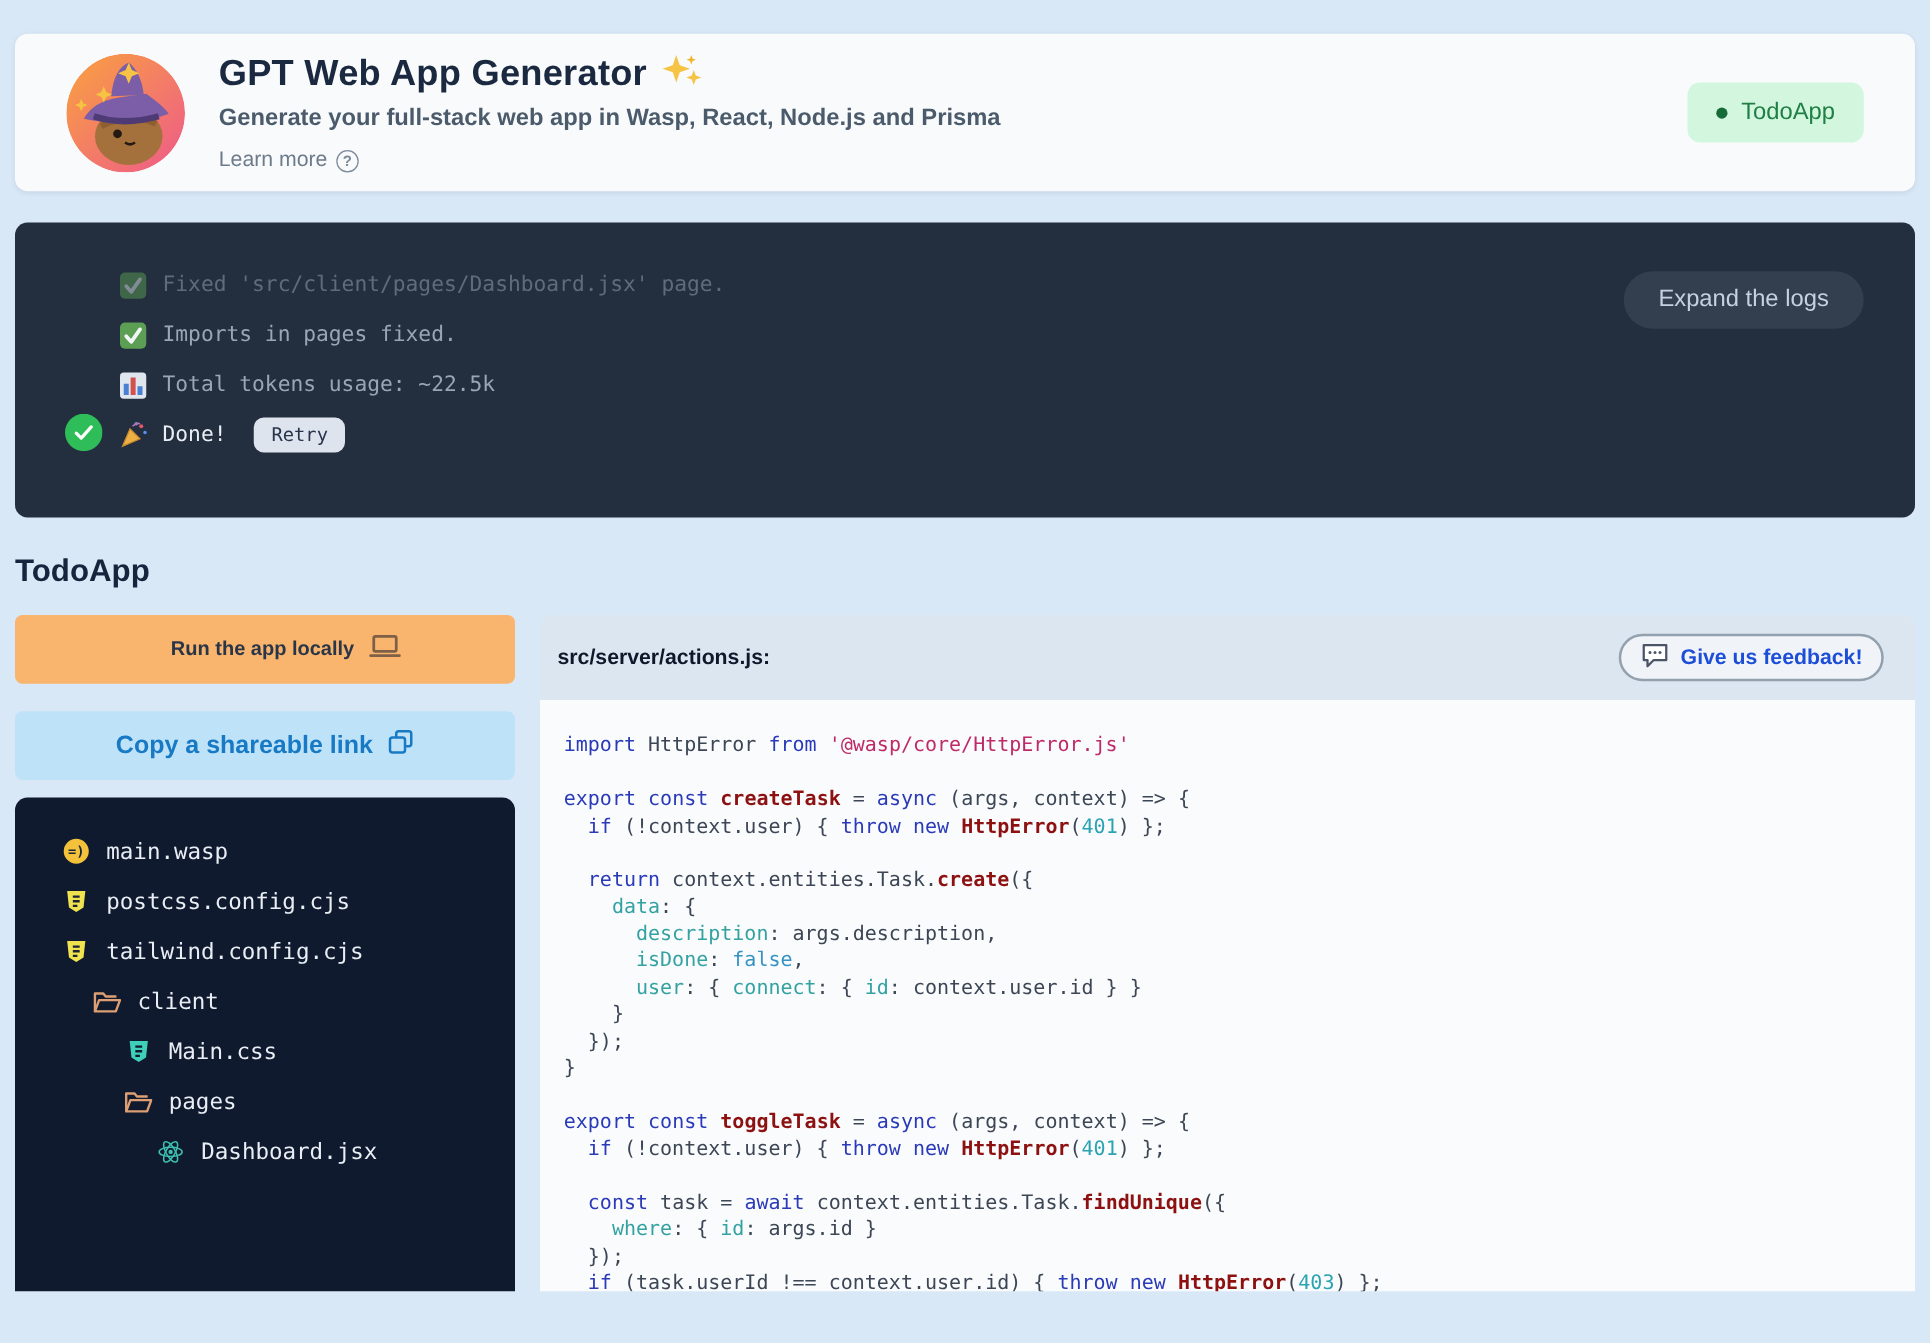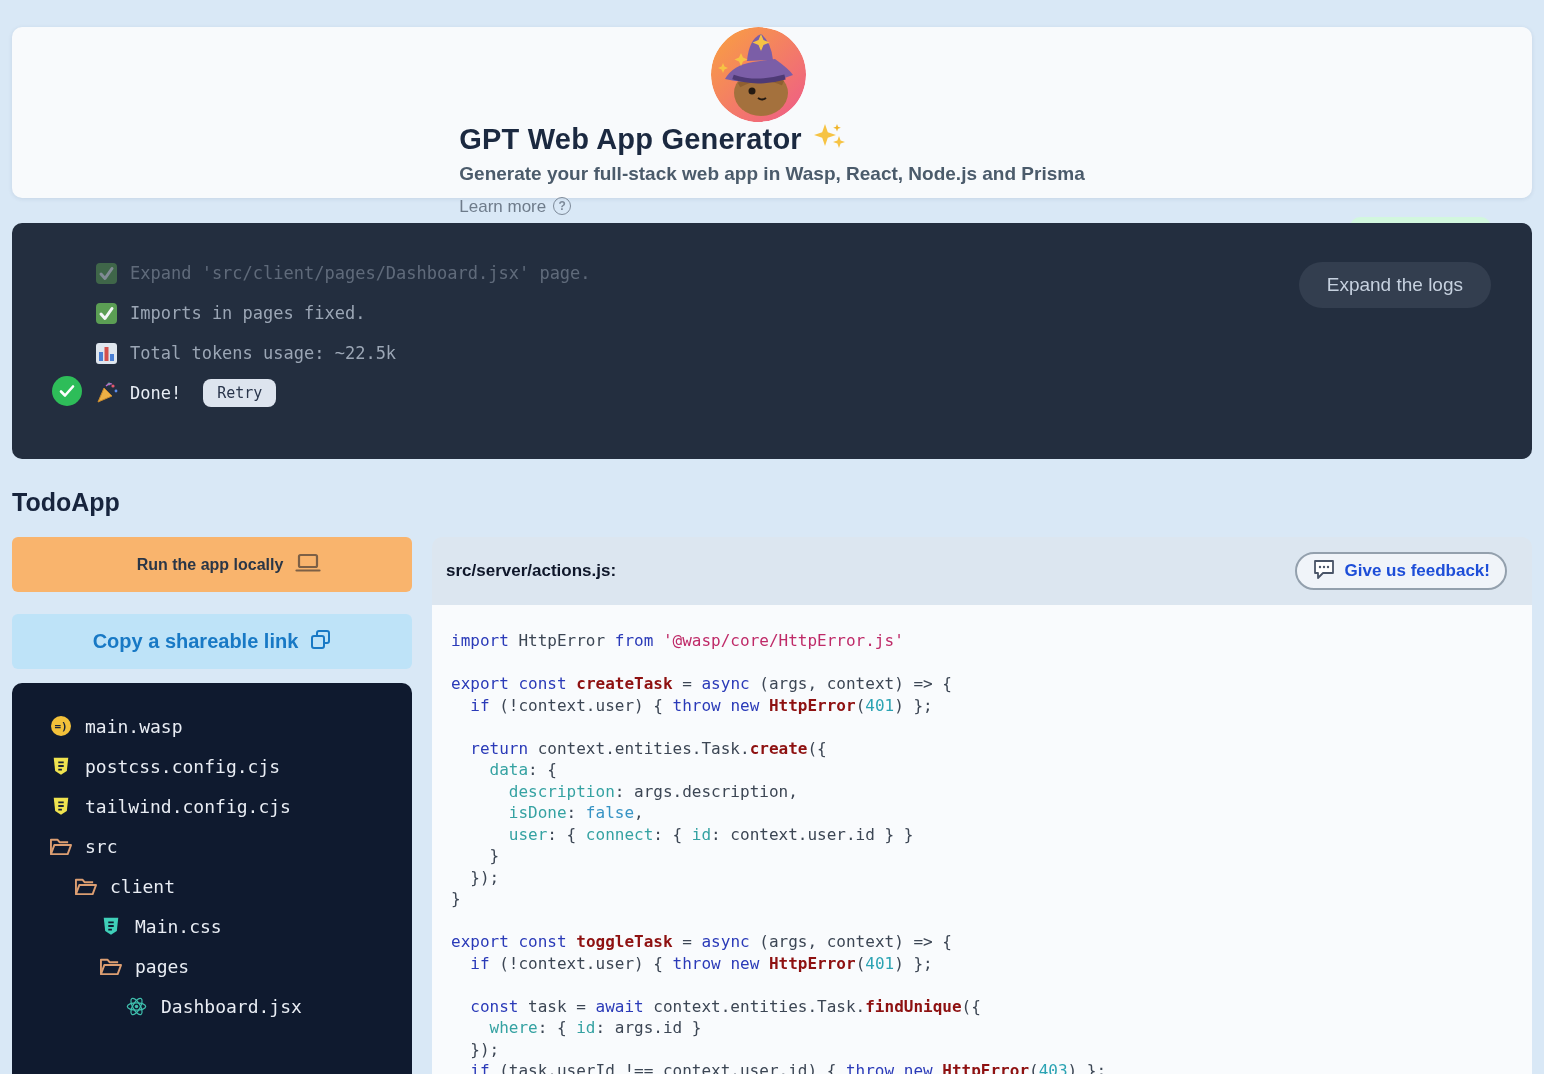--- a/index.html
+++ b/index.html
@@ -4,30 +4,30 @@
 <style>
   * { box-sizing: border-box; }
   html,body { margin:0; padding:0; }
   body {
     width:1544px; height:1074px; overflow:hidden;
     background:#d9e8f6;
     font-family:"Liberation Sans", sans-serif;
   }
   
   .header-card {
-    margin:27px 12px 0; height:171px; background:#f8fafc;
+    margin:27px 12px 0; height:126px; background:#f8fafc;
     border-radius:10px; display:flex; align-items:center;
-    padding:0 41px; box-shadow:0 1px 4px rgba(30,50,90,.10);flex-direction:column;
+    padding:16px 41px; box-shadow:0 1px 4px rgba(30,50,90,.10);
   }
   .logo { width:95px; height:95px; flex:none; margin-right:27px; border-radius:50%; overflow:hidden; }
   .title-block { display:flex; flex-direction:column; }
   .title-row { display:flex; align-items:center; gap:10px; }
   .page-title { font-size:29px; font-weight:bold; color:#1b2940; letter-spacing:.2px; }
   .subtitle { font-size:19px; font-weight:bold; color:#4b5b6b; margin-top:7px; }
-  .learn-more { font-size:17px; color:#6e7b8a; margin-top:12px; display:flex; align-items:flex-start; gap:7px; cursor:pointer; width:max-content; }
+  .learn-more { font-size:17px; color:#6e7b8a; margin-top:12px; display:flex; align-items:flex-end; gap:7px; cursor:pointer; width:max-content; }
   .q-circle { width:18px; height:18px; border:1.5px solid #7d8a99; border-radius:50%; font-size:12px; color:#7d8a99; display:flex; align-items:center; justify-content:center; font-weight:bold; }
   .badge { margin-left:auto; background:#d2f7de; color:#1f7f44; font-size:19px; padding:13px 23px; border-radius:10px; display:flex; align-items:center; gap:11px; }
   .badge-dot { width:9px; height:9px; background:#166b38; border-radius:50%; }
 
   
   .log-panel { margin:25px 12px 0; height:236px; background:#232e3f; border-radius:10px; position:relative; padding-top:30px; }
   .log-line { display:flex; align-items:center; height:40px; padding-left:40px;
               font-family:"DejaVu Sans Mono", monospace; font-size:17px; color:#9ba6b5; }
   .log-line .slot { width:43px; flex:none; display:flex; align-items:center; }
   .log-icon { width:30px; flex:none; display:flex; align-items:center; }
@@ -128,21 +128,21 @@
 <div class="log-panel">
 
   <div class="log-line dim">
     <span class="slot"></span>
     <span class="log-icon">
       <svg width="23" height="23" viewBox="0 0 23 23">
           <rect x="1" y="1" width="21" height="21" rx="4" fill="#5b9e54"></rect>
           <path d="M6 12 l4 4.5 7 -10" stroke="#dfe7ea" stroke-width="3" fill="none" stroke-linecap="round" stroke-linejoin="round"></path>
         </svg>
     </span>
-    <span class="log-text">Expand 'src/client/pages/Dashboard.jsx' page.</span>
+    <span class="log-text">Fixed 'src/client/pages/Dashboard.jsx' page.</span>
   </div>
 
   <div class="log-line">
     <span class="slot"></span>
     <span class="log-icon">
       <svg width="23" height="23" viewBox="0 0 23 23">
           <rect x="1" y="1" width="21" height="21" rx="4" fill="#5b9e54"></rect>
           <path d="M6 12 l4 4.5 7 -10" stroke="#f2f6f7" stroke-width="3" fill="none" stroke-linecap="round" stroke-linejoin="round"></path>
         </svg>
     </span>
@@ -231,29 +231,20 @@
         </div>
         <div class="tree-row">
           <span class="tree-icon">
             <svg width="20" height="22" viewBox="0 0 22 22">
               <path d="M3 2 h16 l-1.6 14.5 L11 20.5 L4.6 16.5 Z" fill="#efe34f"></path>
               <path d="M8 7 h6 M8 11 h6 M8 15 h4" stroke="#1a2436" stroke-width="2" fill="none"></path>
             </svg>
           </span>
           <span>tailwind.config.cjs</span>
         </div>
-        <div class="tree-row">
-          <span class="tree-icon">
-            <svg width="23" height="21" viewBox="0 0 24 22">
-              <path d="M2 19 V4 h7 l2 2.5 h9" fill="none" stroke="#dc9e72" stroke-width="2" stroke-linejoin="round"></path>
-              <path d="M2 19 L5.5 9.5 H23 L19.5 19 Z" fill="none" stroke="#dc9e72" stroke-width="2" stroke-linejoin="round"></path>
-            </svg>
-          </span>
-          <span>src</span>
-        </div>
         <div class="tree-row ind-1">
           <span class="tree-icon">
             <svg width="23" height="21" viewBox="0 0 24 22">
               <path d="M2 19 V4 h7 l2 2.5 h9" fill="none" stroke="#dc9e72" stroke-width="2" stroke-linejoin="round"></path>
               <path d="M2 19 L5.5 9.5 H23 L19.5 19 Z" fill="none" stroke="#dc9e72" stroke-width="2" stroke-linejoin="round"></path>
             </svg>
           </span>
           <span>client</span>
         </div>
         <div class="tree-row ind-2">

